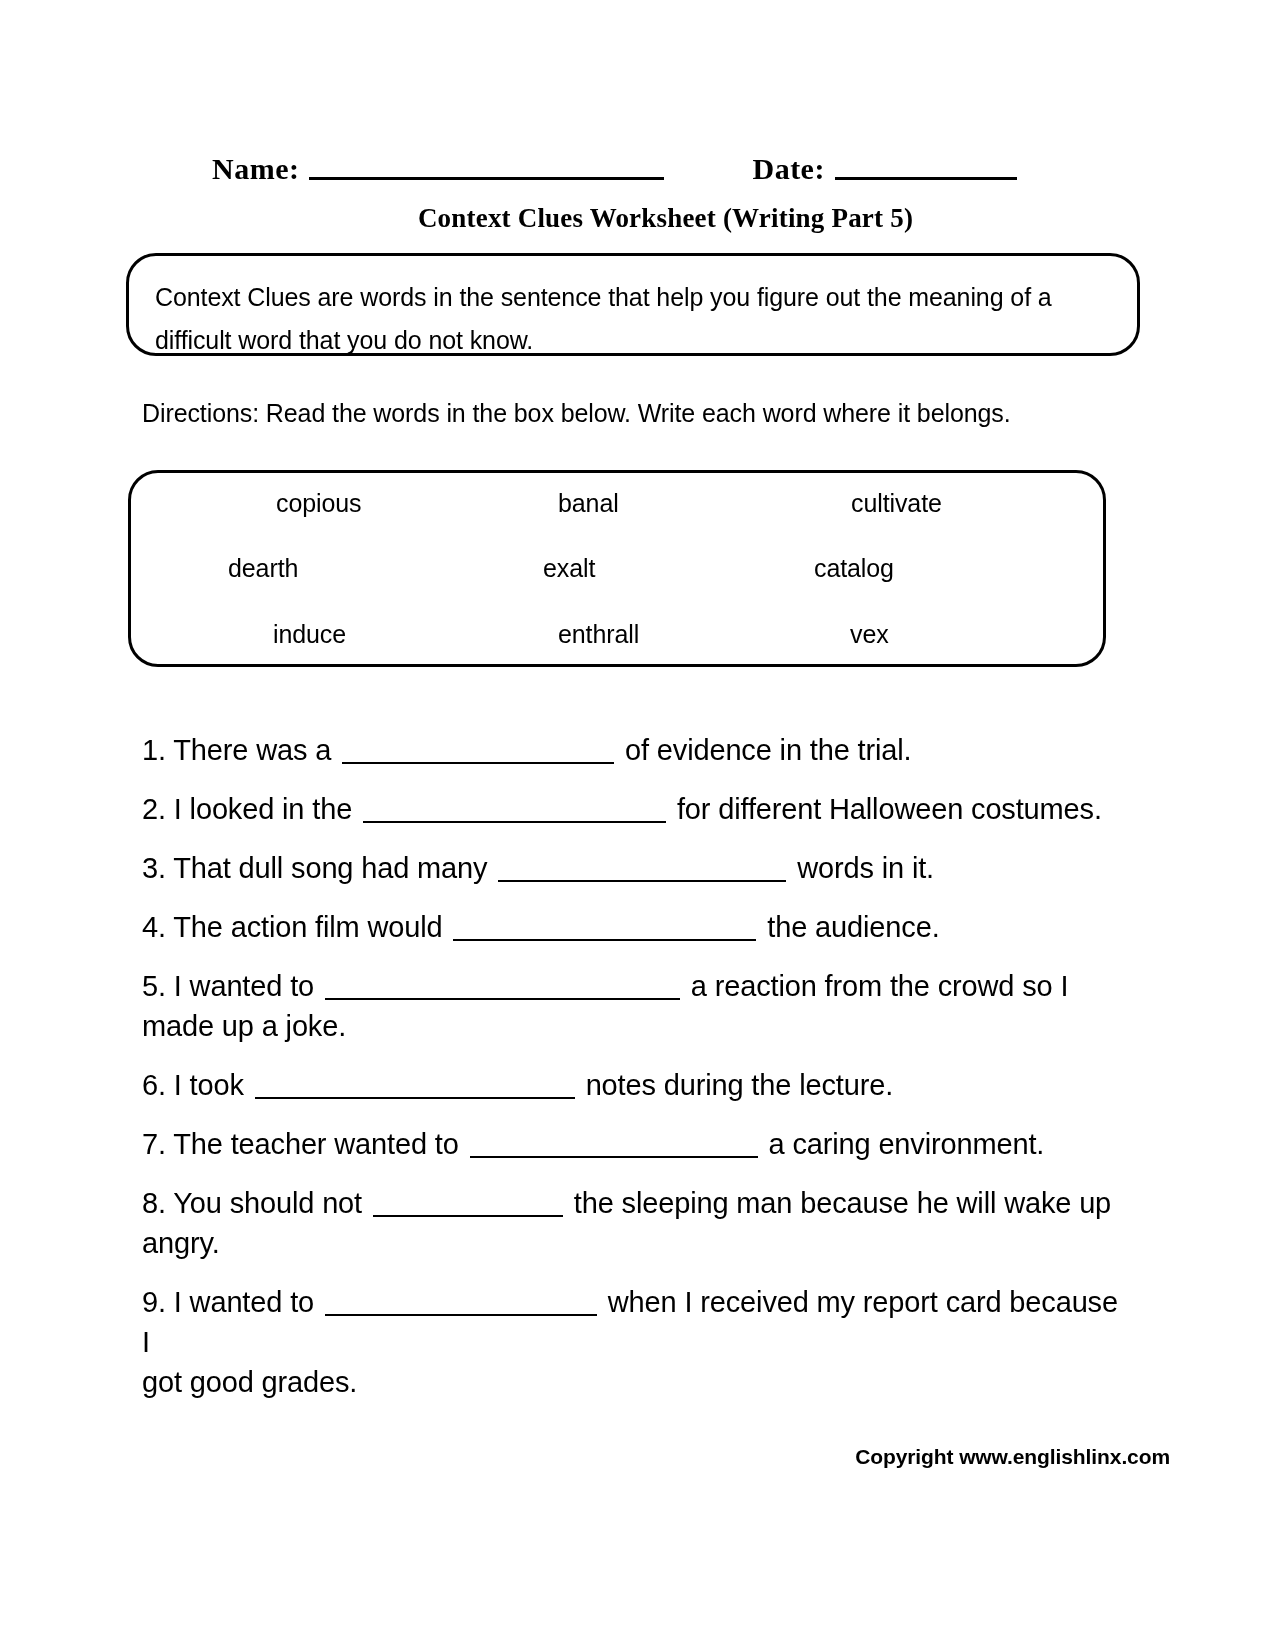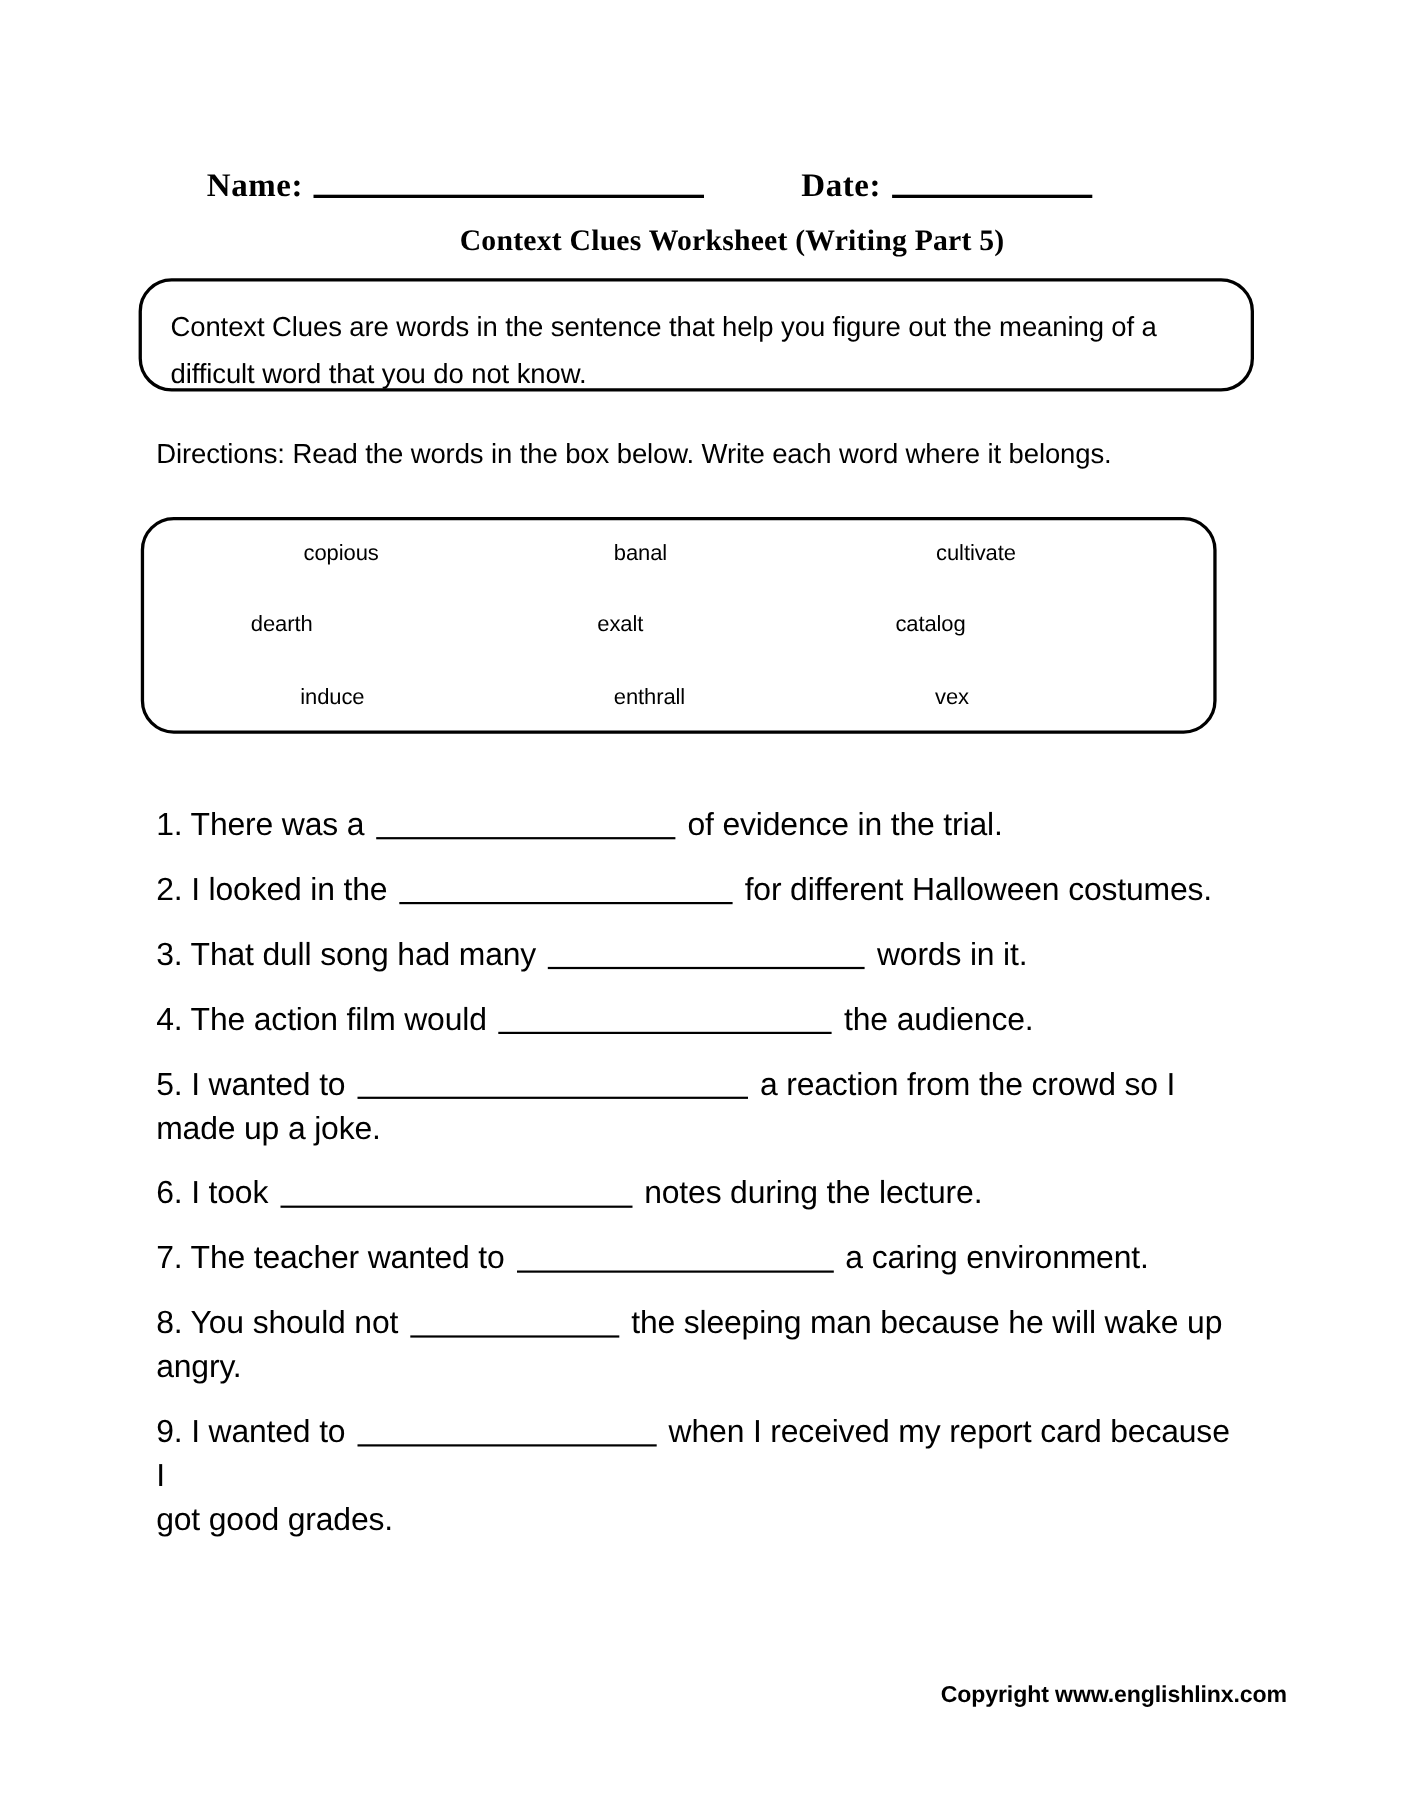--- a/index.html
+++ b/index.html
@@ -13,21 +13,21 @@
     height: 1650px;
     background: #ffffff;
     overflow: hidden;
     font-family: "Liberation Sans", sans-serif;
     color: #000000;
   }
 
   
   .header-row {
     position: absolute;
-    left: 188px;
+    left: 212px;
     top: 140px;
     width: 900px;
     height: 44px;
     display: flex;
     align-items: flex-end;
   }
   .field-label {
     font-family: "Liberation Serif", serif;
     font-weight: bold;
     font-size: 30px;
@@ -111,21 +111,21 @@
     pointer-events: none;
   }
   .wb-row {
     position: relative;
     height: 100%;
   }
   .wb-word {
     position: absolute;
     top: 50%;
     transform: translateY(-50%);
-    font-size: 20px;
+    font-size: 25px;
     line-height: 30px;
     letter-spacing: -0.1px;
     white-space: nowrap;
   }
 
   
   .questions {
     position: absolute;
     left: 142px;
     top: 730px;
@@ -145,21 +145,21 @@
     border-bottom: 2.5px solid #000;
     height: 22px;
     vertical-align: -4px;
     margin: 0 3px;
   }
 
   
   .copyright {
     position: absolute;
     right: 105px;
-    top: 1528px;
+    top: 1444px;
     font-size: 21px;
     font-weight: bold;
     line-height: 26px;
     letter-spacing: -0.1px;
     white-space: nowrap;
   }
 </style>
 </head>
 <body>
 

